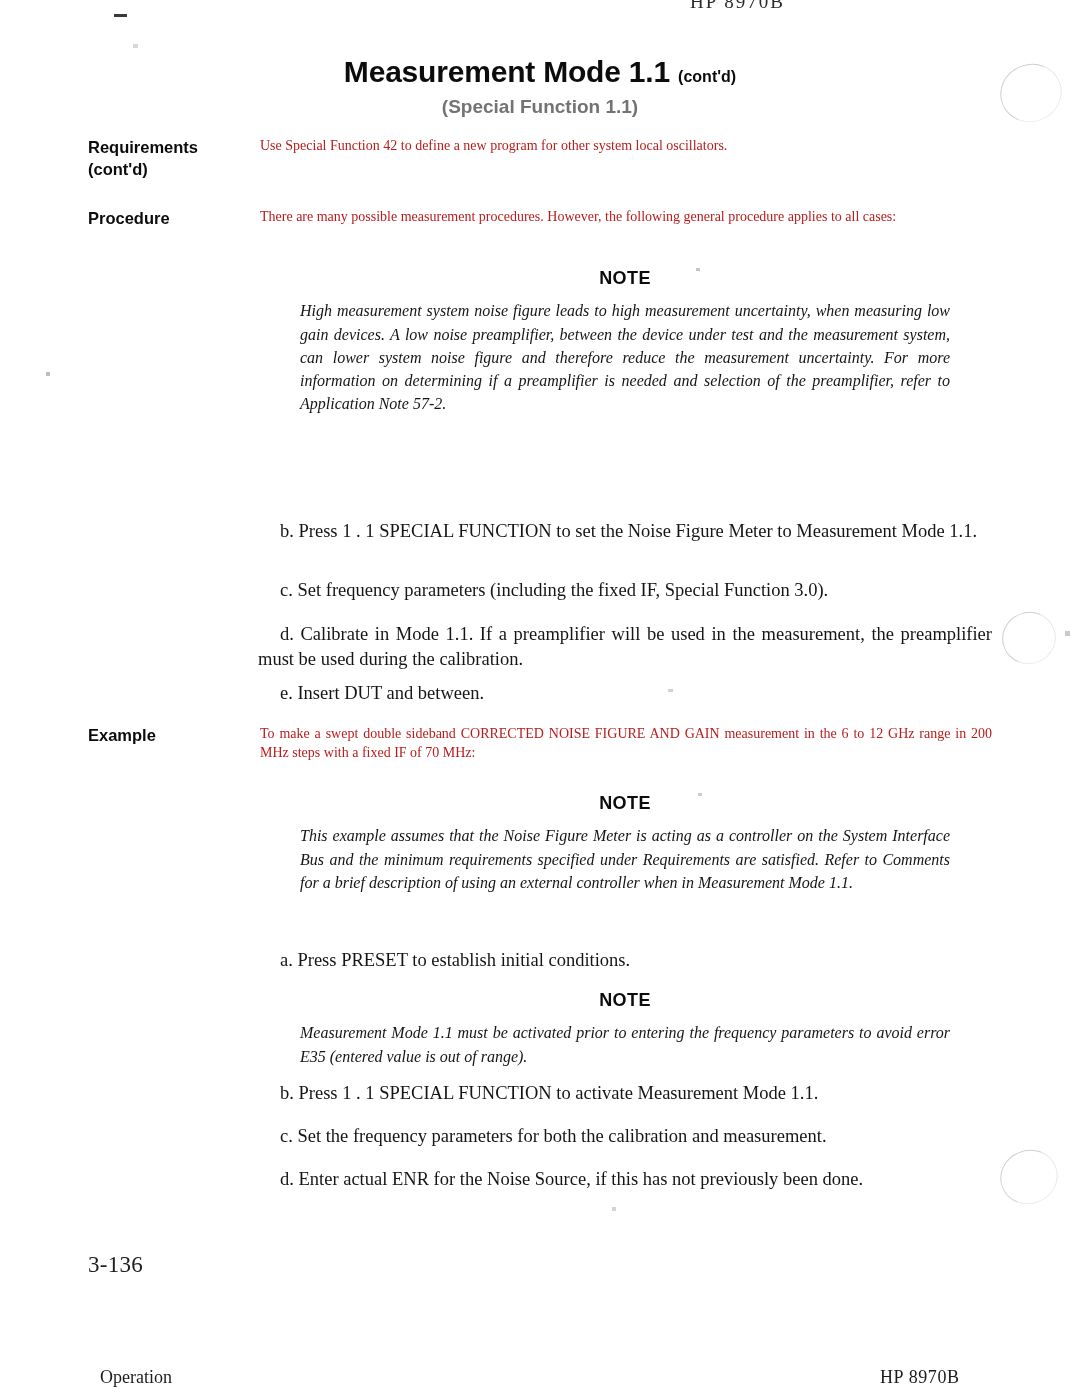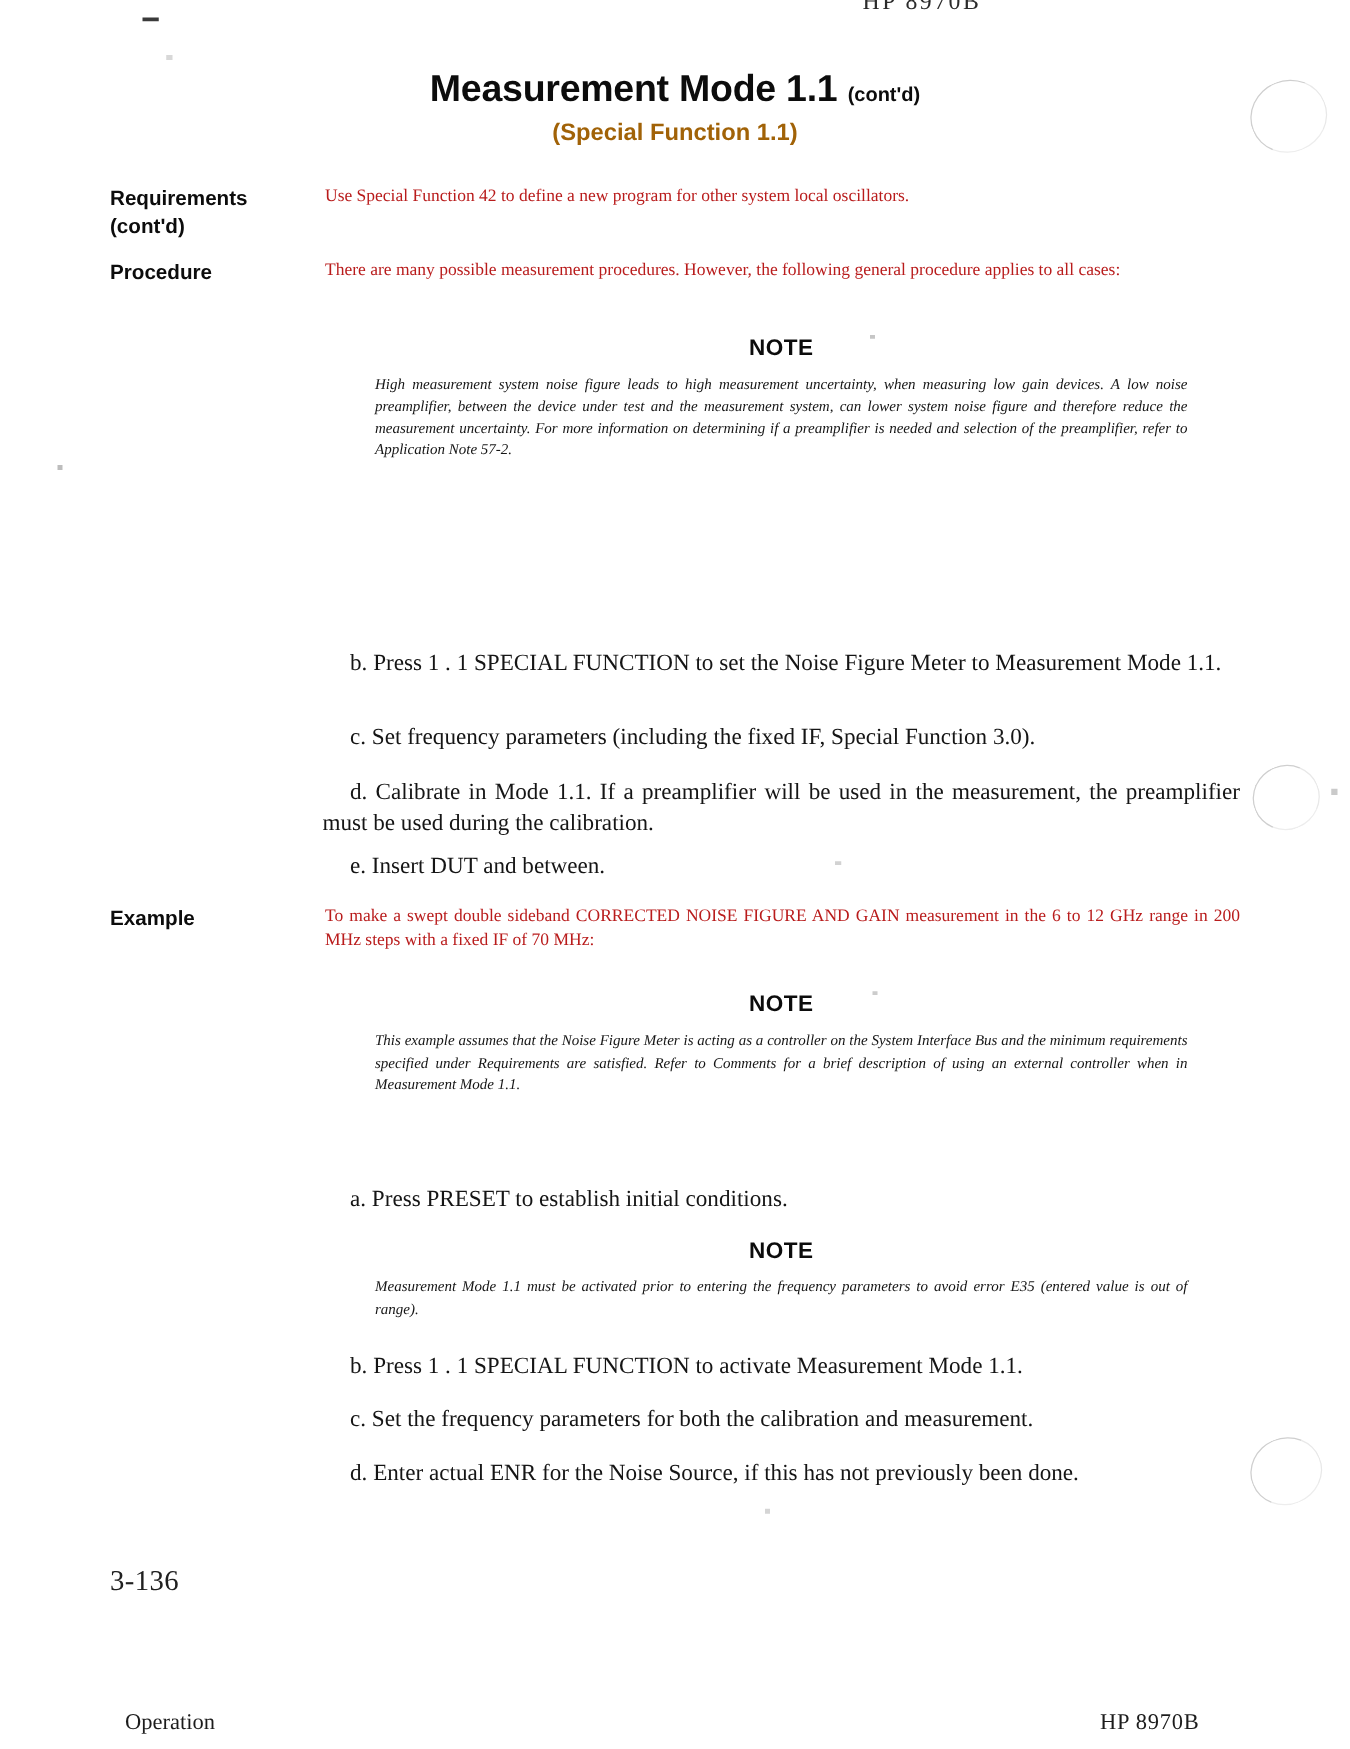--- a/index.html
+++ b/index.html
@@ -82,21 +82,21 @@
   }
   .doc-title .contd {
     font-size: 16px;
     font-weight: bold;
     letter-spacing: 0;
   }
   .doc-subtitle {
     font-family: "Liberation Sans", sans-serif;
     font-weight: bold;
     font-size: 19px;
-    color: #a16207;
+    color: #737373;
     margin: 9px 0 13px 0;
     line-height: 1.1;
   }
 
   
   .row {
     position: absolute;
     left: 88px;
     width: 904px;
     display: flex;
@@ -137,21 +137,21 @@
     font-family: "Liberation Sans", sans-serif;
     font-weight: bold;
     font-size: 18px;
     letter-spacing: 0.4px;
     text-align: center;
     color: #0c0c0c;
   }
   .note-body {
     font-family: "Liberation Serif", serif;
     font-style: italic;
-    font-size: 12px;
+    font-size: 16px;
     line-height: 1.44;
     color: #151515;
     text-align: justify;
   }
 
   
   .step {
     text-indent: 22px;
     text-align: justify;
   }
@@ -198,21 +198,21 @@
 
   <div class="running-head">
     <span>HP 8970B</span>
   </div>
 
   <div class="title-block">
     <h1 class="doc-title"><span>Measurement Mode 1.1</span> <span class="contd">(cont'd)</span></h1>
     <div class="doc-subtitle">(Special Function 1.1)</div>
   </div>
 
-  <div class="row" style="top:148px;">
+  <div class="row" style="top:136px;">
     <div class="side-label">
       <div>Requirements</div>
       <div>(cont'd)</div>
     </div>
     <div class="body-col">Use Special Function 42 to define a new program for other system local oscillators.</div>
   </div>
 
   <div class="row" style="top:207px;">
     <div class="side-label">Procedure</div>
     <div class="body-col">There are many possible measurement procedures. However, the following general procedure applies to all cases:</div>

